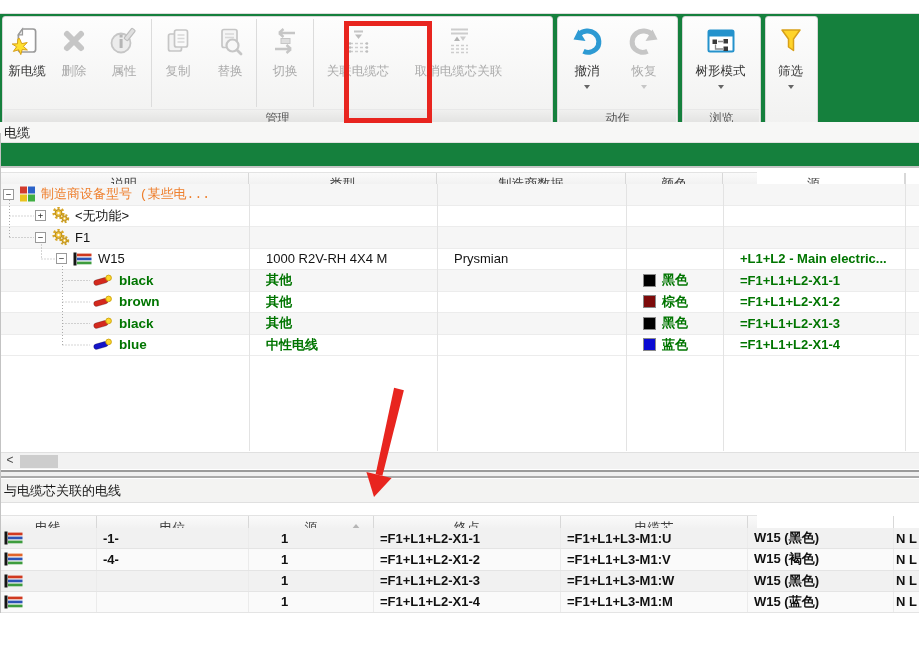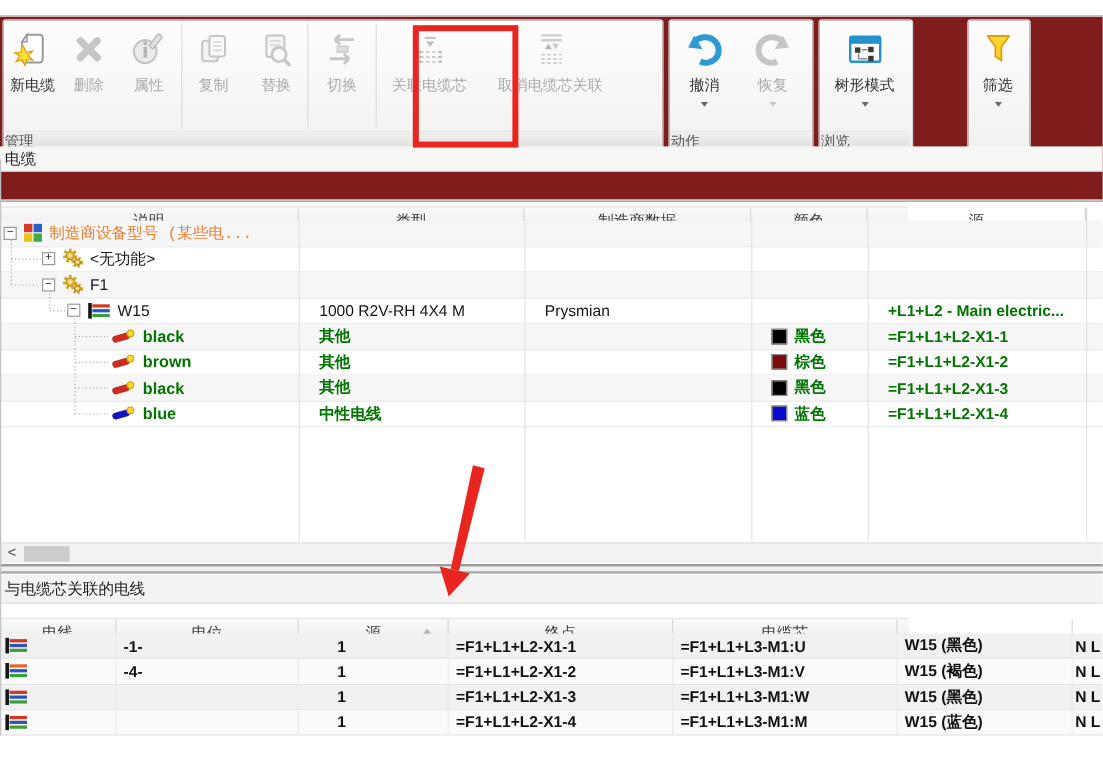--- a/index.html
+++ b/index.html
@@ -4,36 +4,36 @@
 <style>
   html,body{margin:0;padding:0;}
   body{
     width:919px;height:652px;position:relative;overflow:hidden;background:#fff;
     font-family:"Liberation Sans","DejaVu Sans",sans-serif;
     --green:#007500; --orange:#ee7f2d;
   }
   #app{position:absolute;left:0;top:0;width:919px;height:652px;}
 
   
-  #ribbon{position:absolute;left:0;top:13px;width:919px;height:155px;background:#7f1d1d;
+  #ribbon{position:absolute;left:0;top:13px;width:919px;height:155px;background:#15803d;
     border-top:1px solid #dcdcdc;border-bottom:2px solid #c6c6c6;box-sizing:border-box;}
   .rgroup{position:absolute;top:2px;height:112px;border:1px solid #d6d6d6;border-radius:3px;
     background:linear-gradient(#fdfdfd,#f1f1f0);box-sizing:border-box;overflow:hidden;}
   .rbtns{display:flex;align-items:flex-start;height:94px;}
   .rbtn{display:flex;flex-direction:column;align-items:center;padding-top:7px;height:94px;box-sizing:border-box;flex:none;}
   .ric{width:34px;height:34px;display:flex;align-items:center;justify-content:center;}
   .rlb{font-size:12.5px;color:#333;margin-top:5px;white-space:nowrap;}
   .rbtn.disabled .rlb{color:#ababab;}
   .caret{width:0;height:0;border-left:3.5px solid transparent;border-right:3.5px solid transparent;
     border-top:4px solid #666;margin-top:5px;}
   .rbtn.disabled .caret{border-top-color:#c6c6c6;}
   .rsep{width:1px;height:88px;background:#dcdcdc;margin-top:2px;flex:none;}
   .rgl{position:absolute;left:1px;right:1px;bottom:1px;height:16px;
     background:linear-gradient(#f0f0ef,#dfdfde);border-top:1px solid #e8e8e8;
-    font-size:12px;color:#555;text-align:left;line-height:16px;}
+    font-size:12px;color:#555;text-align:center;line-height:16px;}
 
   #hlbox{position:absolute;left:344px;top:21px;width:88px;height:102px;
     border:5px solid #e8251f;box-sizing:border-box;z-index:40;}
 
   .leftedge{position:absolute;left:0;top:133px;width:1px;height:480px;background:#c3c3c3;z-index:5;}
 
   
   .sect-title{position:absolute;left:0;width:919px;box-sizing:border-box;font-size:13px;color:#1a1a1a;
     padding-left:4px;background:#f7f7f6;border-bottom:1px solid #e0e0e0;}
   #cable-title{top:122px;height:21px;line-height:21px;}
@@ -229,21 +229,21 @@
     <rect x="18.5" y="14" width="4.5" height="4.5" fill="#3a3a3a"></rect>
     <rect x="18.5" y="21.5" width="4.5" height="4.5" fill="#3a3a3a"></rect>
               </svg>
             </span>
             <span class="rlb">树形模式</span>
             <span class="caret"></span>
           </div>
         </div>
         <div class="rgl">浏览</div>
       </div>
-      <div class="rgroup" style="left: 806px; width: 53px;">
+      <div class="rgroup" style="left: 765px; width: 53px;">
         <div class="rbtns">
           <div class="rbtn" style="width: 49px;">
             <span class="ric">
               <svg width="32" height="32" viewBox="0 0 32 32">
     <polygon points="7,5 25,5 18.5,14 18.5,25.5 13.5,22 13.5,14" fill="#ffd42a" stroke="#d8a018" stroke-width="1.5" stroke-linejoin="round"></polygon>
               </svg>
             </span>
             <span class="rlb">筛选</span>
             <span class="caret"></span>
           </div>

